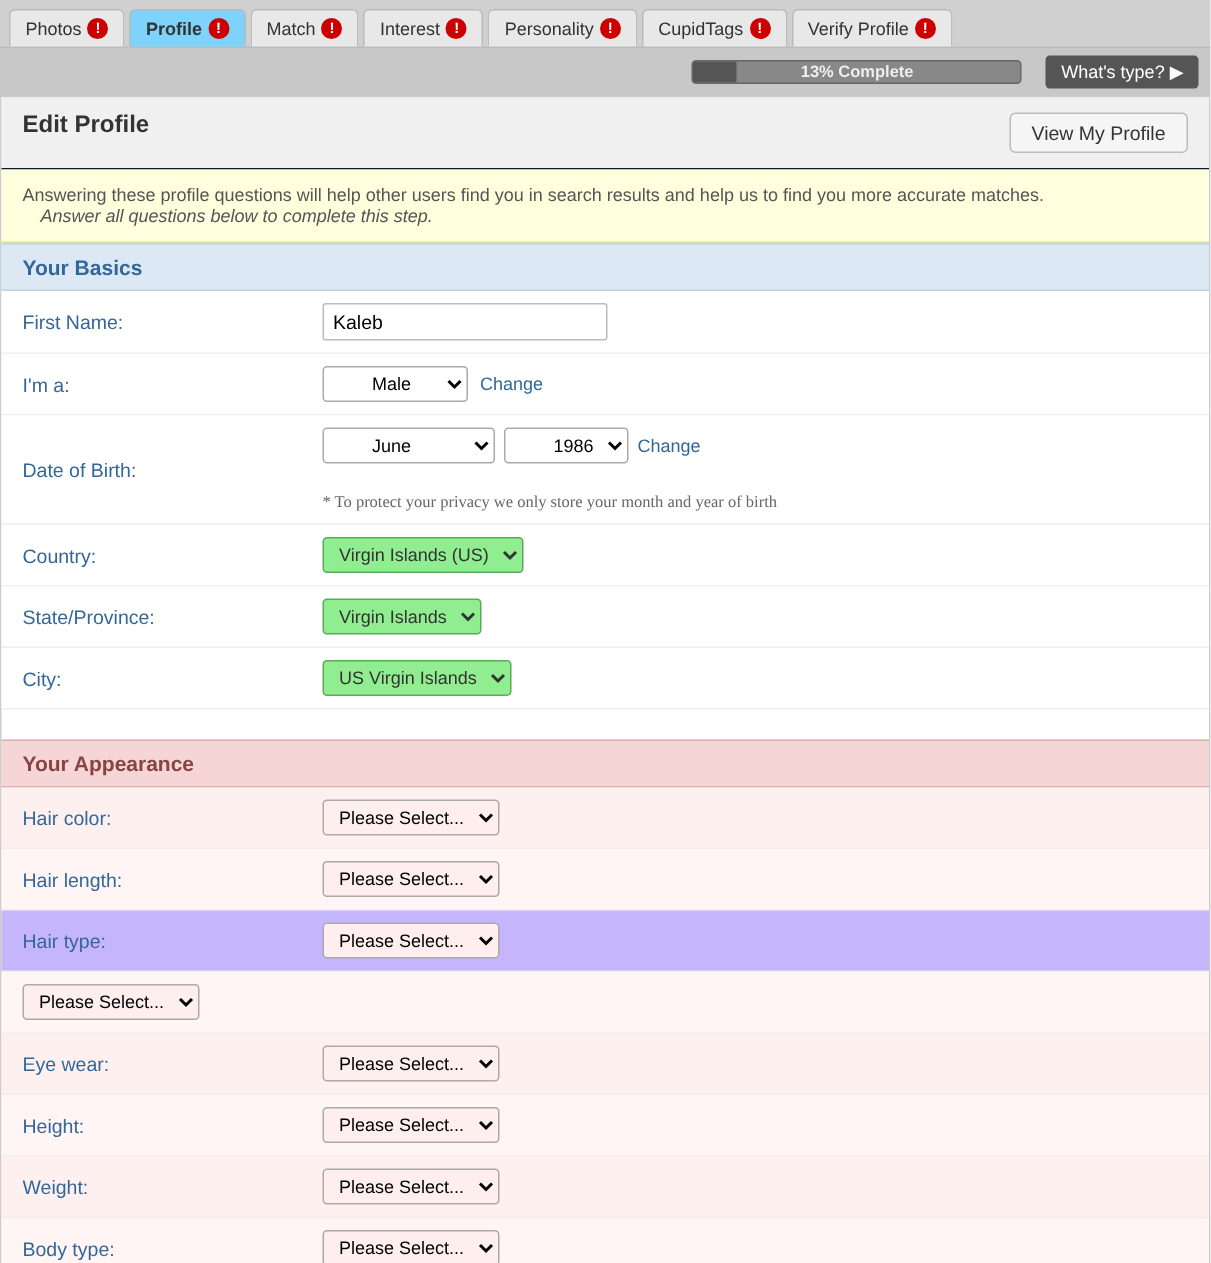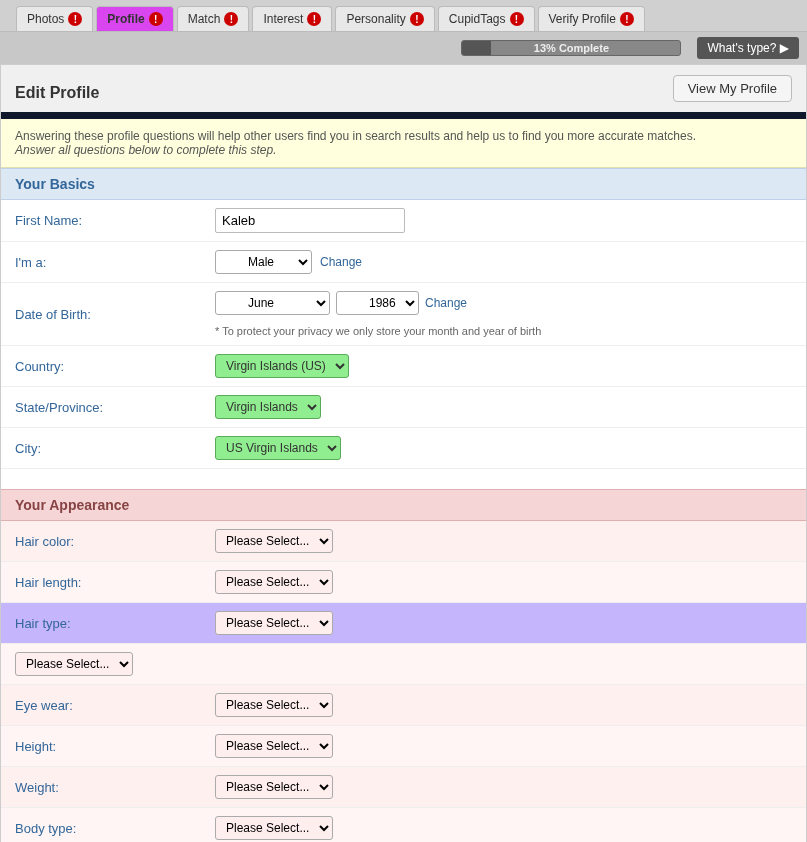--- a/index.html
+++ b/index.html
@@ -1,60 +1,60 @@
 <!DOCTYPE html>
 <html><head>
   <meta charset="utf-8">
   <style>
     * { box-sizing: border-box; margin: 0; padding: 0; }
     body { font-family: Arial, sans-serif; font-size: 13px; background: #e8e8e8; width: 807px; }
 
     
-    .top-nav { display: flex; align-items: center; background: #d0d0d0; padding: 6px 6px 0 16px; border-bottom: 1px solid #bbb; }
+    .top-nav { display: flex; align-items: center; background: #d0d0d0; padding: 6px 6px 0 6px; border-bottom: 1px solid #bbb; }
     .nav-tab { display: inline-flex; align-items: center; padding: 5px 10px; margin-right: 3px; border: 1px solid #bbb; border-bottom: none; border-radius: 4px 4px 0 0; background: #e8e8e8; cursor: pointer; font-size: 12px; color: #333; text-decoration: none; }
-    .nav-tab.active { background: #d946ef; font-weight: bold; }
+    .nav-tab.active { background: #7dd3fc; font-weight: bold; }
     .nav-tab .badge { background: #cc0000; color: white; border-radius: 50%; width: 14px; height: 14px; display: inline-flex; align-items: center; justify-content: center; font-size: 10px; margin-left: 4px; font-weight: bold; }
 
     
     .progress-row { display: flex; align-items: center; justify-content: flex-end; background: #c8c8c8; padding: 5px 8px; gap: 6px; }
     .progress-bar-container { width: 220px; background: #888; border-radius: 3px; height: 16px; overflow: hidden; border: 1px solid #666; }
     .progress-bar-fill { width: 13%; background: #555; height: 100%; }
     .progress-bar-wrapper { position: relative; width: 252px; display: flex; align-items: center; justify-content: center; padding-left: 12px; }
     .progress-bar-wrapper span { position: absolute; font-size: 11px; color: #eee; font-weight: bold; z-index: 2; }
     .whats-next-btn { background: #555; color: white; border: none; padding: 4px 10px; border-radius: 3px; cursor: pointer; font-size: 12px; }
 
     
     .main-content { background: white; margin: 0; border: 1px solid #ccc; }
 
     
-    .edit-profile-header { display: flex; align-items: flex-end; justify-content: space-between; padding: 10px 14px; background: #f0f0f0; border-bottom: 7px solid #0f172a; }
+    .edit-profile-header { display: flex; align-items: flex-start; justify-content: space-between; padding: 10px 14px; background: #f0f0f0; border-bottom: 1px solid #0f172a; }
     .edit-profile-title { font-size: 16px; font-weight: bold; color: #333; }
     .view-profile-btn { background: #f5f5f5; border: 1px solid #bbb; padding: 5px 14px; border-radius: 4px; cursor: pointer; font-size: 13px; color: #333; }
 
     
     .info-banner { background: #ffffdd; border-bottom: 1px solid #e0e0b0; padding: 10px 14px; font-size: 12px; color: #555; }
-    .info-banner em { font-style: italic; }
+    .info-banner em { font-style: italic; margin-left: 12px; }
 
     
     .section-header { background: #dde8f5; padding: 7px 14px; font-size: 14px; font-weight: bold; color: #336699; border-top: 1px solid #c0d0e8; border-bottom: 1px solid #c0d0e8; }
 
     
     .form-row { display: flex; align-items: center; padding: 8px 14px; border-bottom: 1px solid #eee; background: white; }
     .form-label { width: 200px; color: #336699; font-size: 13px; flex-shrink: 0; }
     .form-control-area { flex: 1; display: flex; align-items: center; gap: 8px; flex-wrap: wrap; }
 
     
     input[type="text"] { border: 1px solid #bbb; padding: 4px 6px; font-size: 13px; border-radius: 2px; }
     select { border: 1px solid #aaa; padding: 3px 6px; font-size: 12px; border-radius: 3px; background: white; cursor: pointer; }
     select.green-select { background: #90ee90; border-color: #5aaa5a; color: #333; }
     select.plain-select { background: white; padding-left: 28px; }
     select.pink-select { background: #ffeeee; }
 
     .change-link { color: #336699; font-size: 12px; cursor: pointer; text-decoration: none; }
-    .privacy-note { font-size: 11px; color: #666; margin-top: 2px; }
+    .privacy-note { font-size: 11px; color: #666; margin-top: 12px; font-family: Liberation Serif, serif; }
 
     .appearance-section .form-row { background: #fff0f0; }
     .appearance-section .form-row:nth-child(odd) { background: #fff5f5; }
   </style>
 </head>
 <body>
 
 <div class="top-nav">
   <a class="nav-tab">
     <span>Photos</span>

